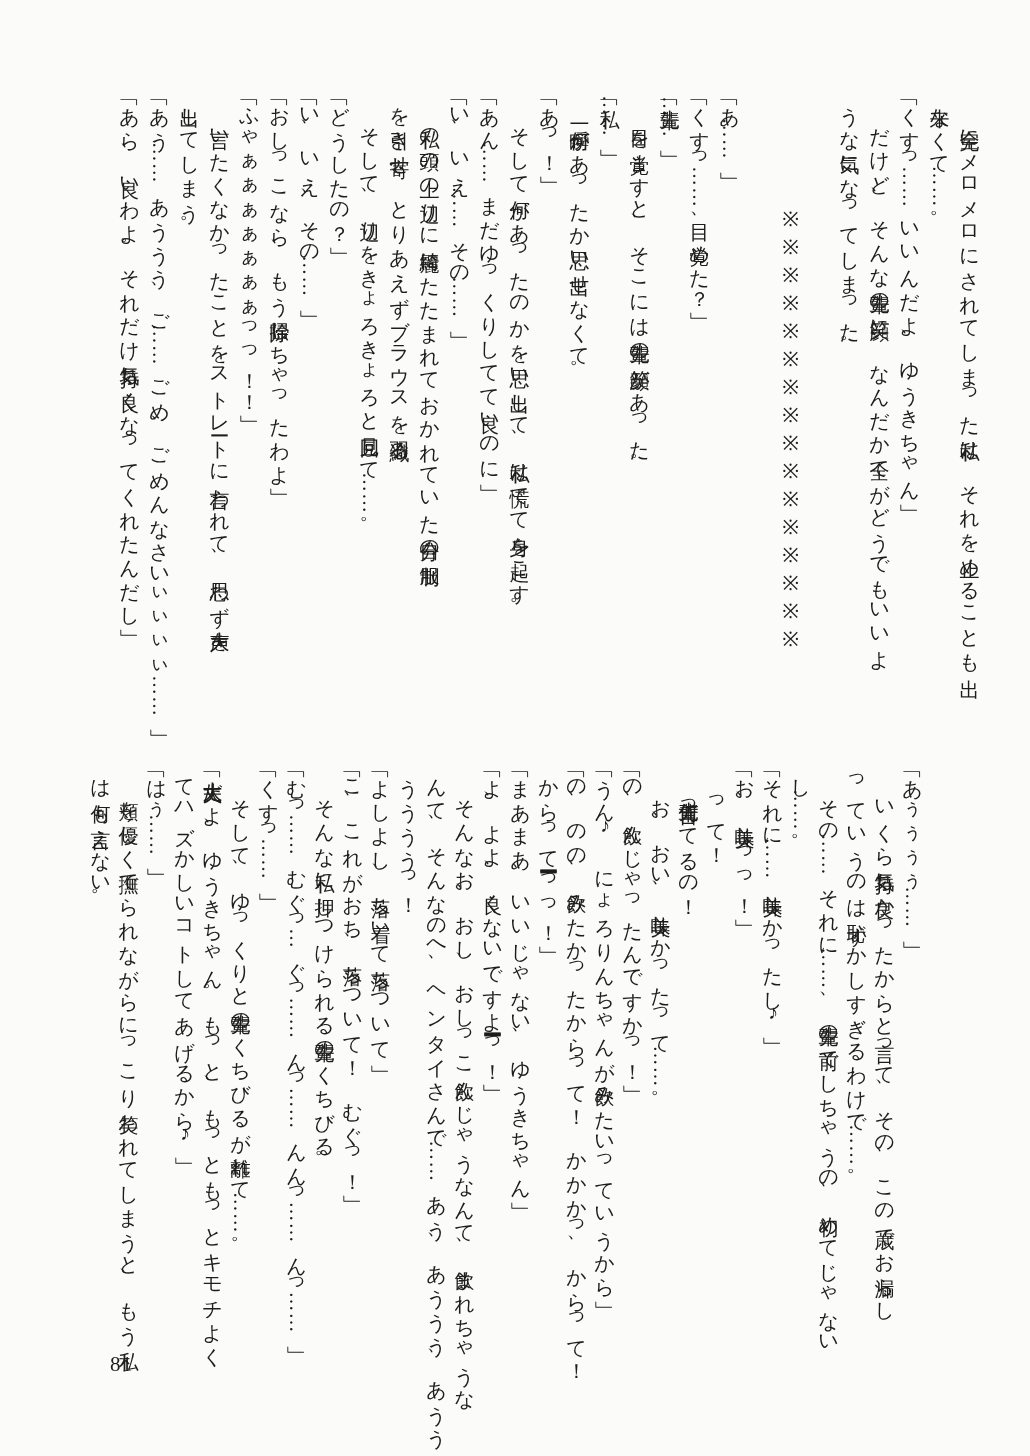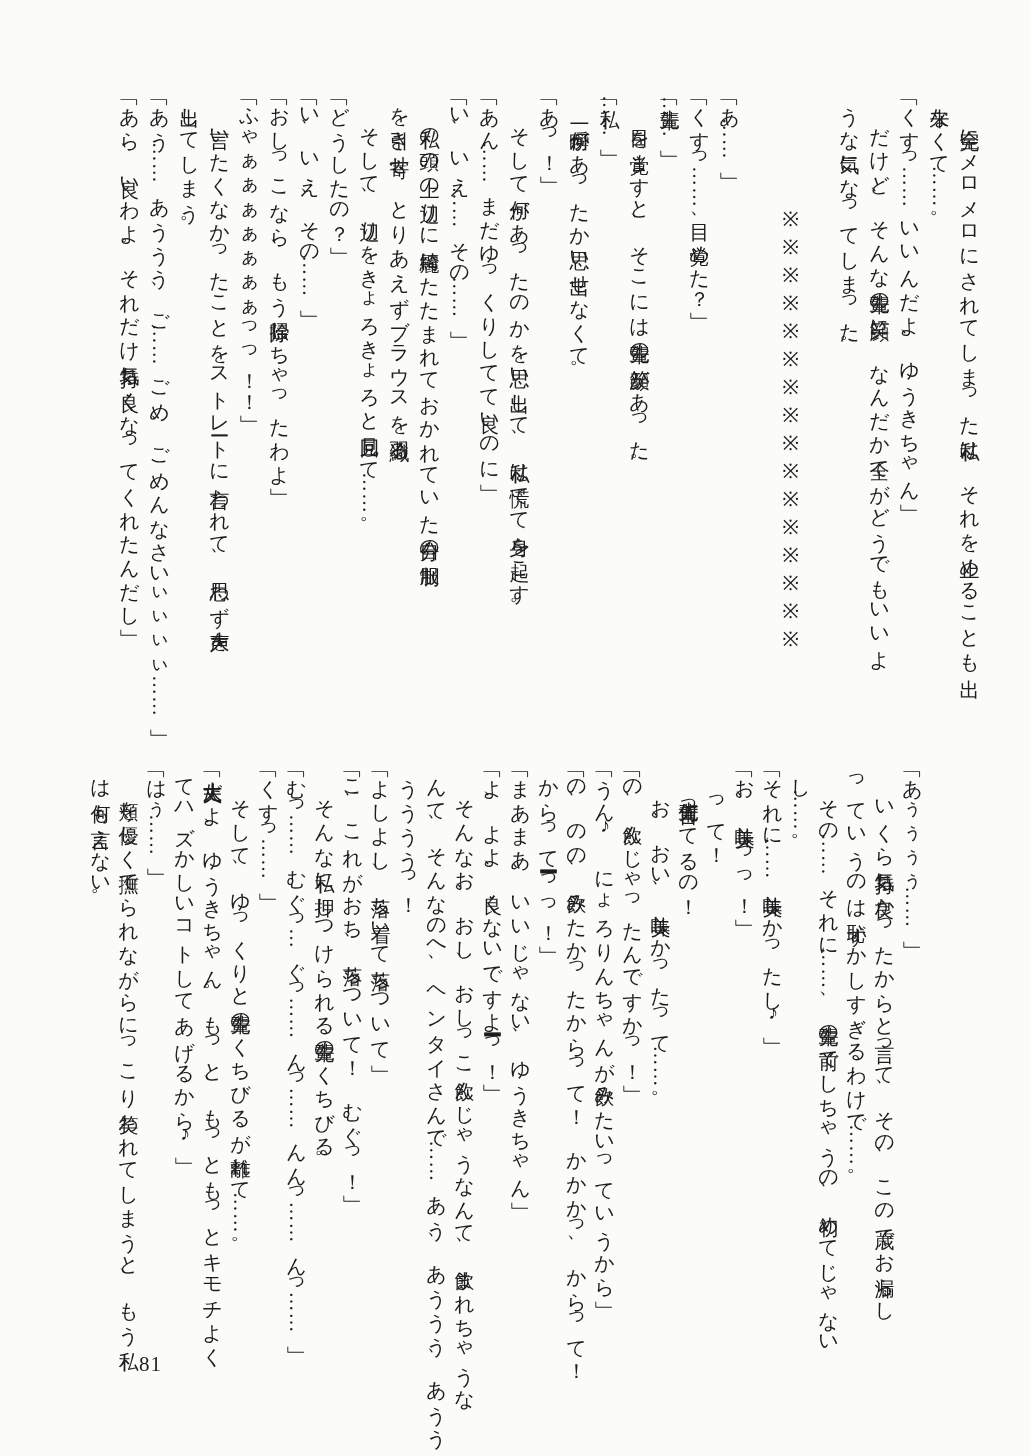--- a/index.html
+++ b/index.html
@@ -47,21 +47,20 @@
     top: 765px;
     right: 103px;
     height: 632px;
   }
   .page-number {
     position: absolute;
     left: 110px;
     top: 1352px;
     font-size: 21px;
     letter-spacing: 1px;
-    margin-left: 29px;
   }
 </style>
 </head>
 <body>
 
 <div class="page">
 
   <div class="vblock block-top">
       <p>　完全にメロメロにされてしまった私は、それを止めることも出</p>
       <p>来なくて……。</p>

